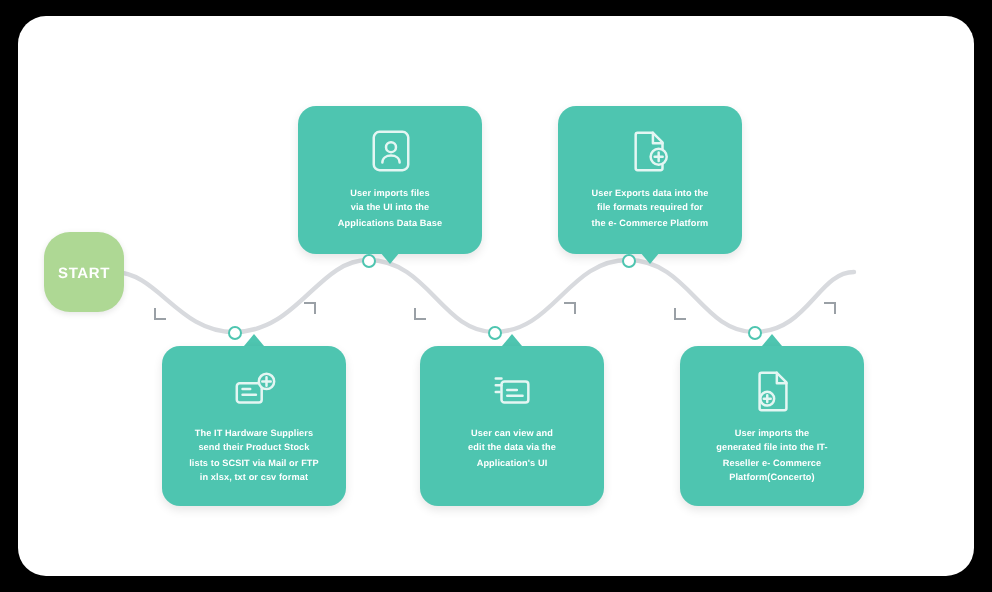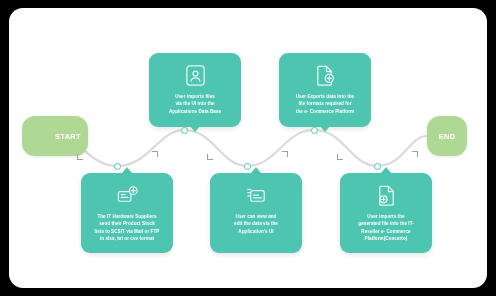--- a/index.html
+++ b/index.html
@@ -36,21 +36,21 @@
     background: #aed894;
     display: flex;
     align-items: center;
     justify-content: center;
     color: #ffffff;
     font-size: 7.5px;
     font-weight: bold;
     letter-spacing: 0.3px;
     box-shadow: 0 1px 3px rgba(0,0,0,0.10);
   }
-  #node-start { left: 13px;  top: 108px; padding-left: 26px; }
+  #node-start { left: 13px;  top: 108px; }
   #node-end   { left: 418px; top: 108px; }
 
   
   .card {
     position: absolute;
     background: #4ec5b0;
     border-radius: 9px;
     box-shadow: 0 2px 5px rgba(0,0,0,0.10);
     display: flex;
     flex-direction: column;
@@ -125,23 +125,20 @@
 <div id="canvas">
 
   <svg id="diagram" viewBox="0 0 478 280" preserveAspectRatio="none">
     <path d="M 48 128 C 70 128, 80 158, 108 158 C 140 158, 150 122, 175 122 C 205 122, 212 158, 238 158 C 268 158, 275 122, 305 122 C 335 122, 342 158, 368 158 C 395 158, 400 128, 418 128" fill="none" stroke="#d8dade" stroke-width="2.2" stroke-linecap="round"></path>
   </svg>
 
   <div class="terminator" id="node-start">
     <span>START</span>
   </div>
 
-  <div class="terminator" id="node-end">
-    <span>END</span>
-  </div>
 
   <div class="card top" id="card-top-1">
     <div class="card-icon">
       <svg viewBox="0 0 24 24" fill="none" stroke="#ffffff" stroke-width="1.3" stroke-linecap="round" stroke-linejoin="round">
         <rect x="3" y="2" width="18" height="20" rx="3"></rect>
         <circle cx="12" cy="10" r="2.6"></circle>
         <path d="M7.5 18c0-2.3 2-3.6 4.5-3.6s4.5 1.3 4.5 3.6"></path>
       </svg>
     </div>
     <div class="card-text">

